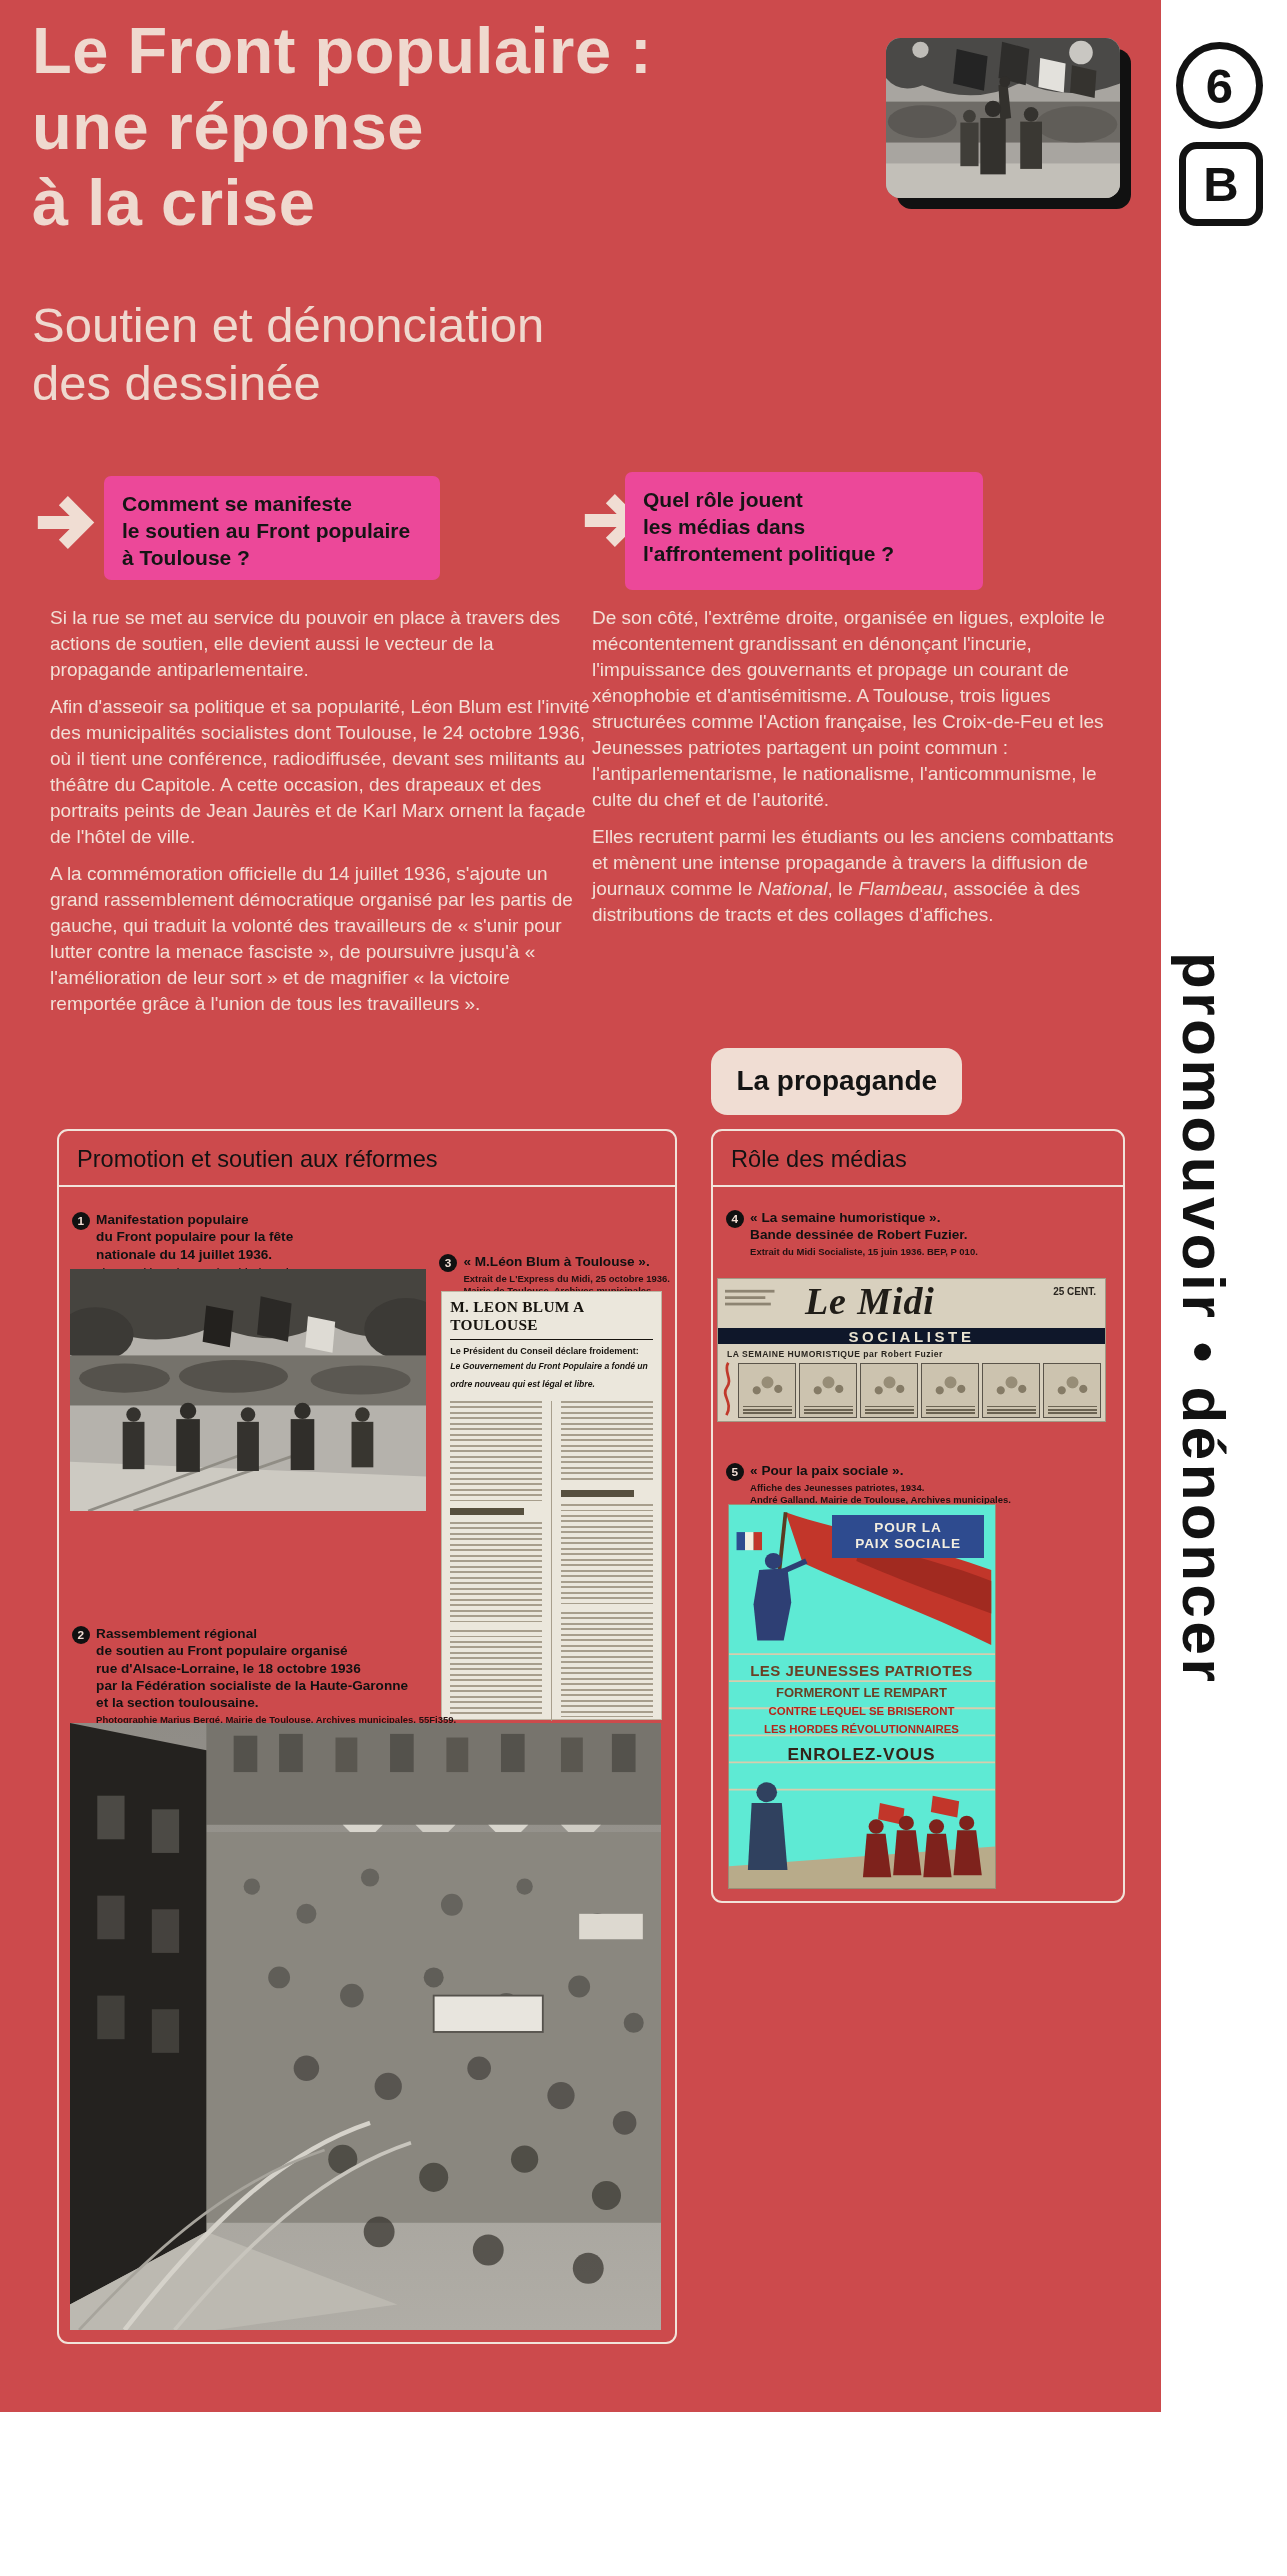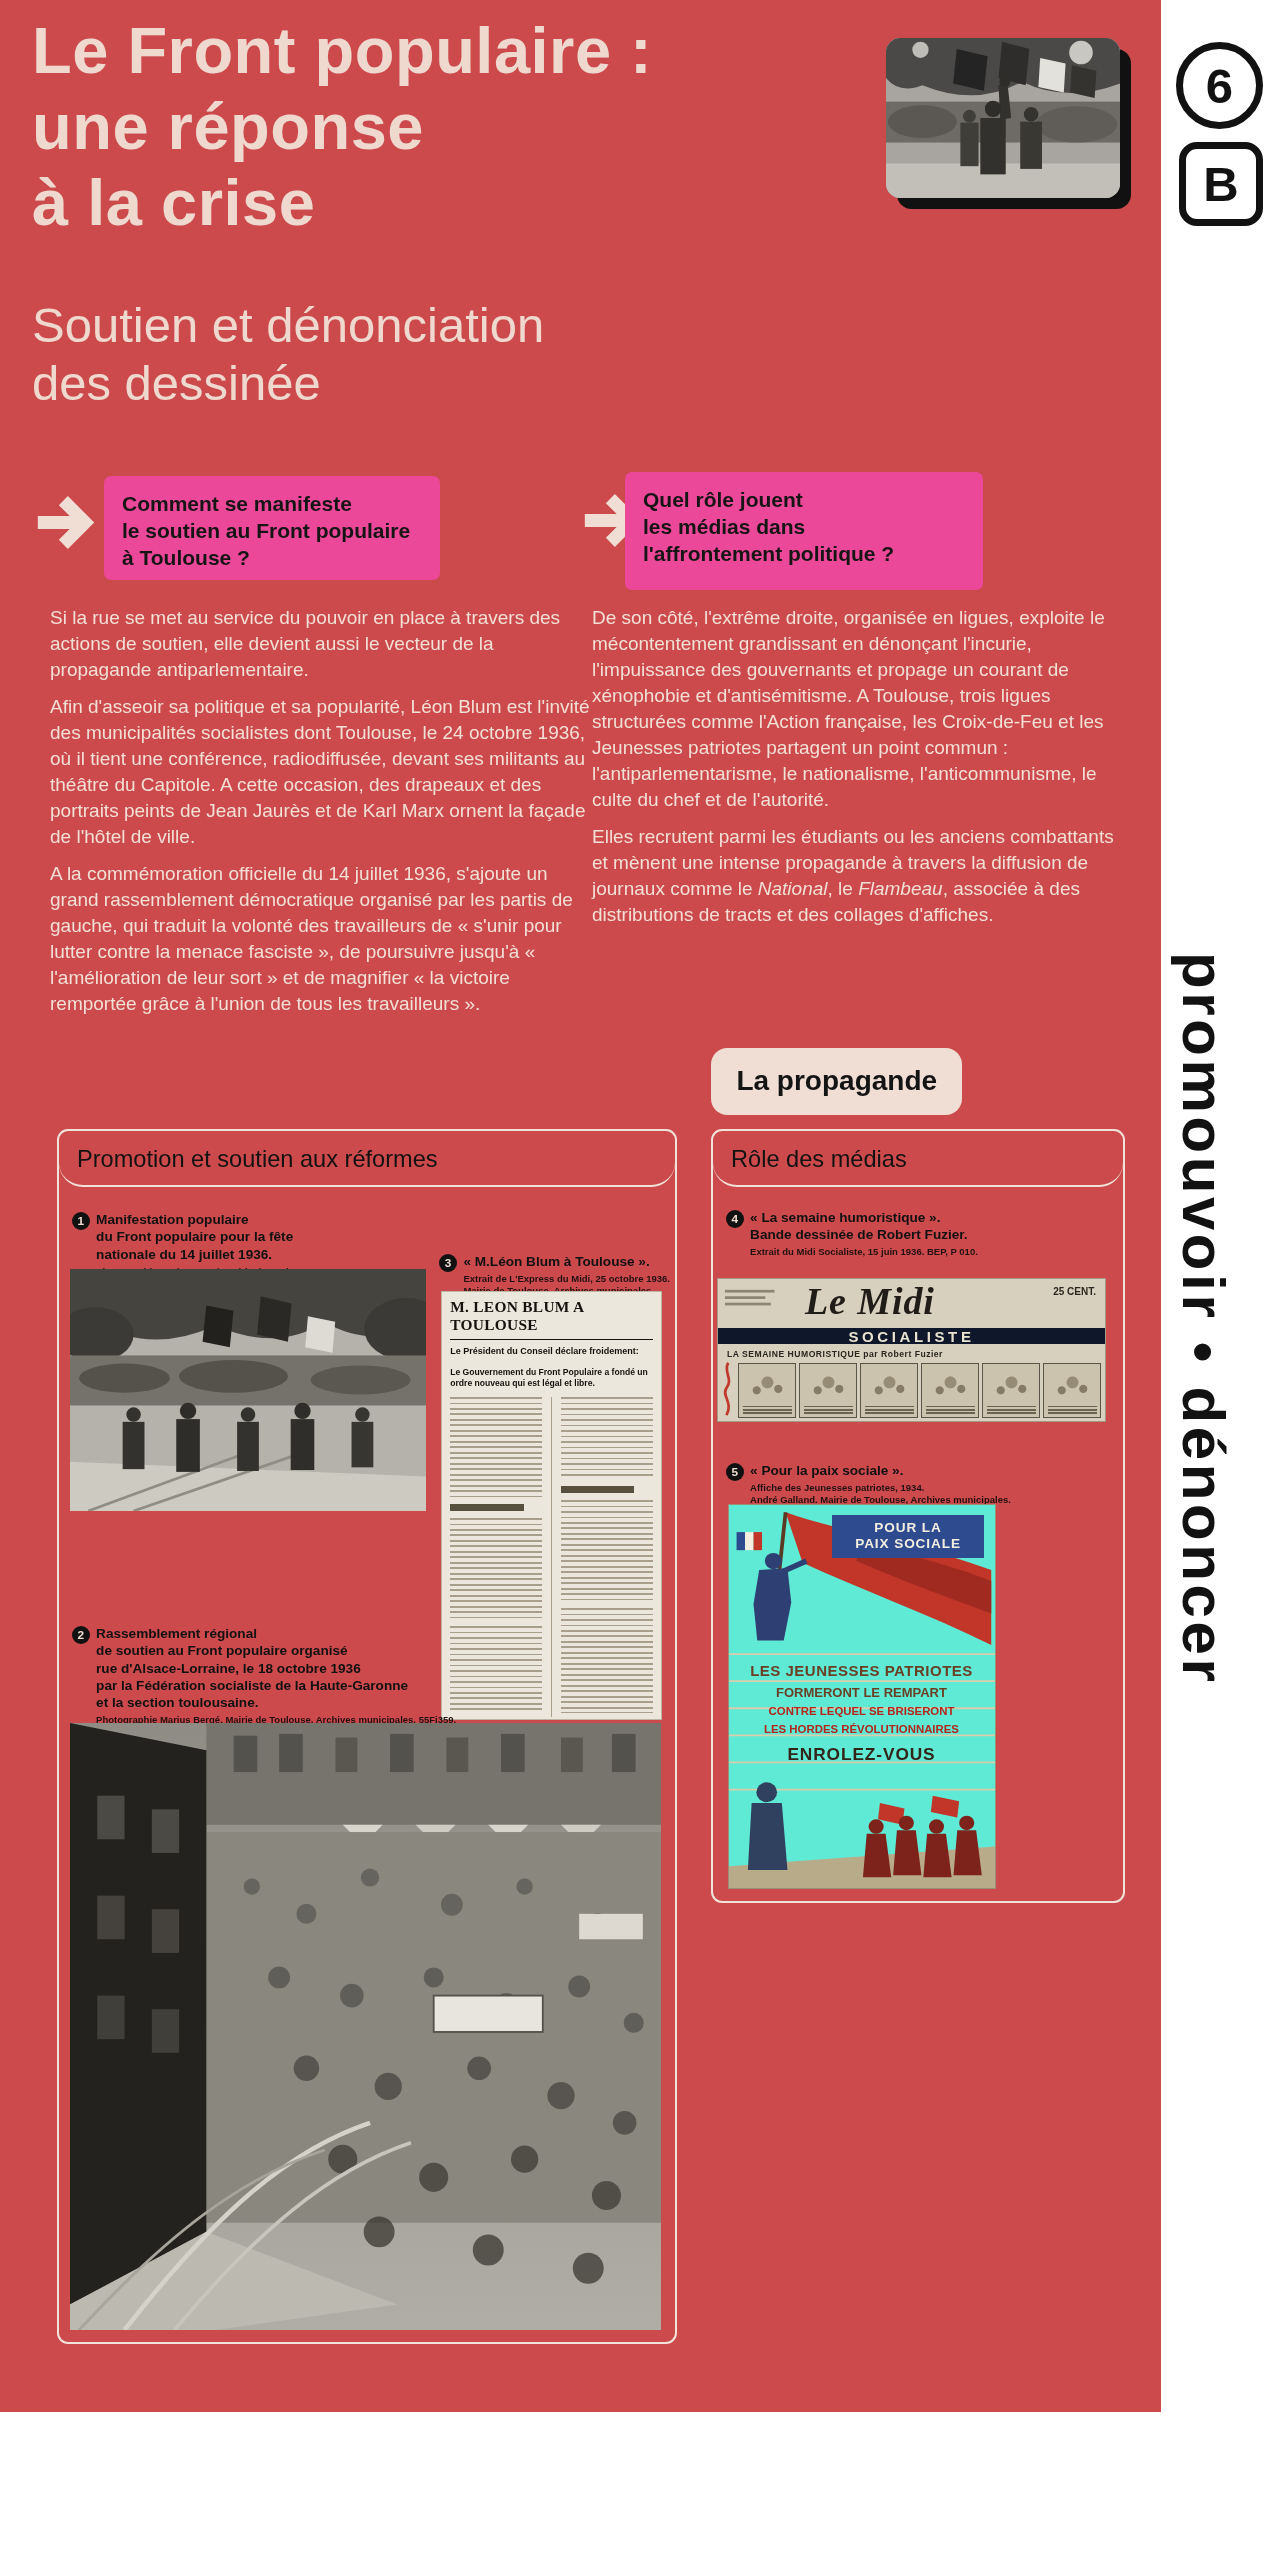--- a/index.html
+++ b/index.html
@@ -39,21 +39,21 @@
 
   
   .hdr { position:absolute; top:1048px; background:#F0DDD3; color:#141414; font-size:28px; font-weight:700; padding:17.3px 25.4px; border-radius:16.4px; white-space:nowrap; }
   .hdr.h1 { left:47px; }
   .hdr.h2 { left:711px; }
 
   
   .cbox { position:absolute; border:2.7px solid #F2E3DA; border-radius:11px; }
   .cbox.boxL { left:57px; top:1129px; width:620px; height:1215px; }
   .cbox.boxR { left:711px; top:1129px; width:414px; height:774px; }
-  .cbox-title { padding:14.5px 18px 12.7px 18px; font-size:23.6px; font-weight:500; color:#121212; border-bottom:2.7px solid #F2E3DA;border-radius:24px; }
+  .cbox-title { padding:14.5px 18px 12.7px 18px; font-size:23.6px; font-weight:500; color:#121212; border-bottom:2.7px solid #F2E3DA; }
 
   
   .cap { position:absolute; display:flex; gap:6.4px; align-items:flex-start; }
   .cap .num { flex:0 0 auto; width:18px; height:18px; margin-top:0.9px; background:#111; color:#F0DDD3; border-radius:50%; font-size:11.8px; font-weight:700; display:flex; align-items:center; justify-content:center; }
   .capmain { font-size:13.6px; font-weight:700; line-height:17.3px; color:#111; }
   .credit { margin-top:2.7px; font-size:9.5px; font-weight:700; line-height:11.8px; color:#221111; }
 
   .photo { position:absolute; overflow:hidden; background:#b5b2ac; }
   .photo.p1 { left:11px; top:138px; width:356px; height:242px; }
   .photo.p2 { left:11px; top:592px; width:591px; height:607px; }
@@ -61,21 +61,21 @@
   .cap.cap1 { left:12.7px; top:80px; }
   .cap.cap3 { left:380px; top:122px; width:233px; }
   .cap.cap2 { left:12.7px; top:494px; }
   .cap.cap4 { left:12.7px; top:78px; }
   .cap.cap5 { left:12.7px; top:331px; }
 
   
   .clip { position:absolute; left:382px; top:160px; width:221px; height:429px; background:#EBE7DC; border:0.9px solid #bdb6a4; padding:6.4px 8.2px; }
   .clip-head { font-family:"Liberation Serif", serif; font-size:15.4px; font-weight:800; text-align:left; color:#16130e; border-bottom:1.8px solid #16130e; padding-bottom:4.5px; letter-spacing:0.3px; }
   .clip-sub { margin-top:6.4px; font-size:9px; font-weight:700; color:#16130e; }
-  .clip-lead { margin-top:11px; font-size:8.6px; font-weight:700; color:#16130e; line-height:11px; }
+  .clip-lead { margin-top:1px; font-size:8.6px; font-style:italic; font-weight:700; color:#16130e; line-height:18px; }
   .clip-cols { display:flex; gap:9px; margin-top:7.3px; }
   .clip-col { flex:1; height:320px; }
   .clip-col.second { border-left:0.9px solid #a89f8d; padding-left:8.2px; }
   .fake { background:repeating-linear-gradient(180deg, #a79e8c 0, #a79e8c 1.8px, transparent 1.8px, transparent 5.5px); }
   .fake-block { height:100px; margin-bottom:7.3px; }
   .fake-bar { height:7.3px; background:#57503f; margin-bottom:7.3px; width:80%; }
 
   
   .lm { position:absolute; left:4px; top:147px; width:389px; height:144px; background:#D8D0BE; border:0.9px solid #a39a86; overflow:hidden;text-decoration:underline; }
   .lm-mast { position:absolute; left:87px; top:0px; font-family:"Liberation Serif", serif; font-style:italic; font-weight:700; font-size:38px; color:#201d18; letter-spacing:0.9px; }

